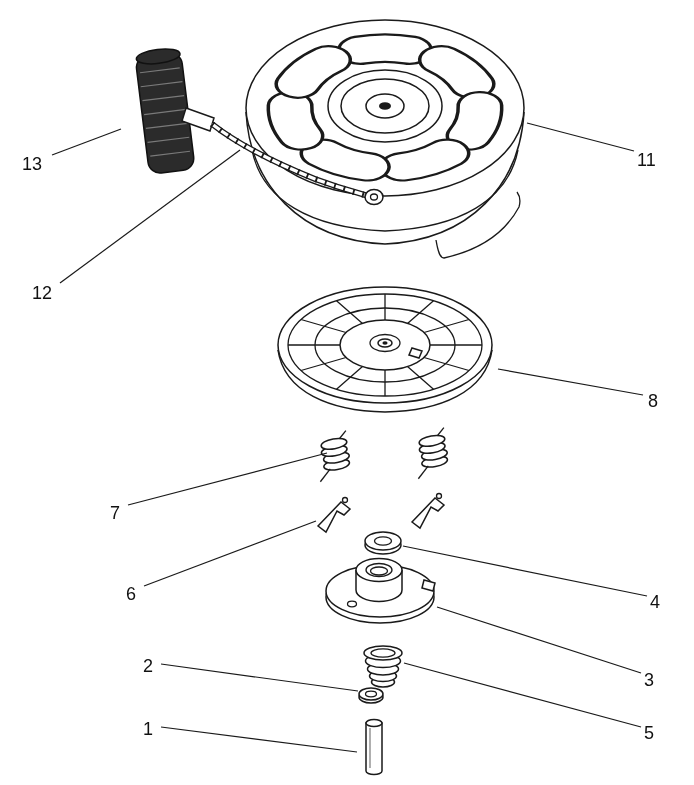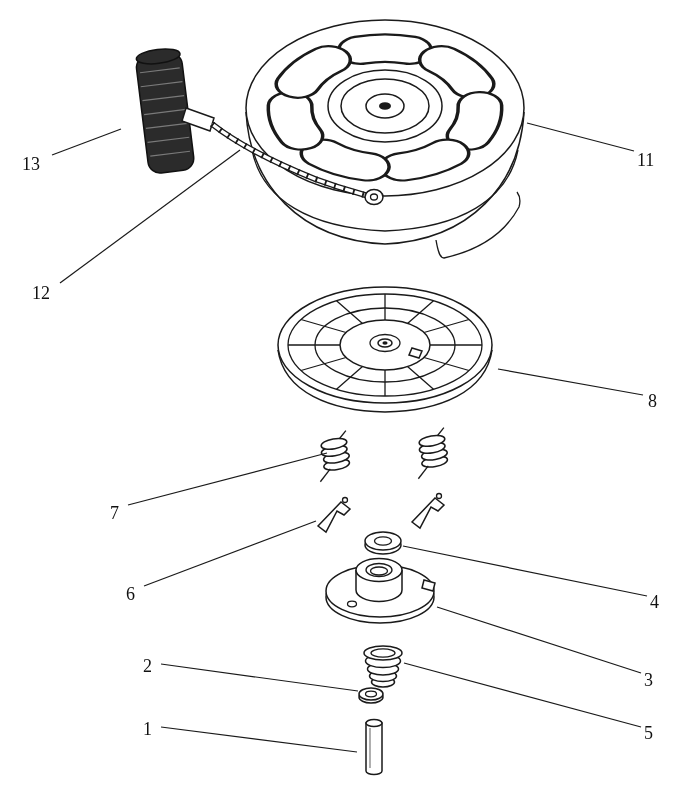--- a/index.html
+++ b/index.html
@@ -1,18 +1,18 @@
 <!DOCTYPE html>
 <html><head>
 <meta charset="utf-8">
 <style>
   html, body { margin: 0; padding: 0; background: #ffffff; }
   .stage {
     width: 694px; height: 785px; position: relative; background: #ffffff;
-    font-family: Liberation Serif, serif; overflow: hidden;
+    font-family: Liberation Sans, sans-serif; overflow: hidden;
   }
   svg { display: block; }
   .outline { fill: #ffffff; stroke: #1a1a1a; stroke-width: 1.5px; }
   .thin    { fill: none;    stroke: #1a1a1a; stroke-width: 1.3px; }
   .leader  { stroke: #1a1a1a; stroke-width: 1.2px; fill: none; }
   .slot-k  { fill: none; stroke: #1a1a1a; stroke-width: 47px; stroke-linecap: round; }
   .slot-w  { fill: none; stroke: #ffffff; stroke-width: 40px; stroke-linecap: round; }
   .callout-text { font-size: 18px; fill: #111111; }
   .dark    { fill: #2b2b2b; stroke: #111111; stroke-width: 1.5px; }
   .rib     { stroke: #7a7a7a; stroke-width: 1.2px; }

